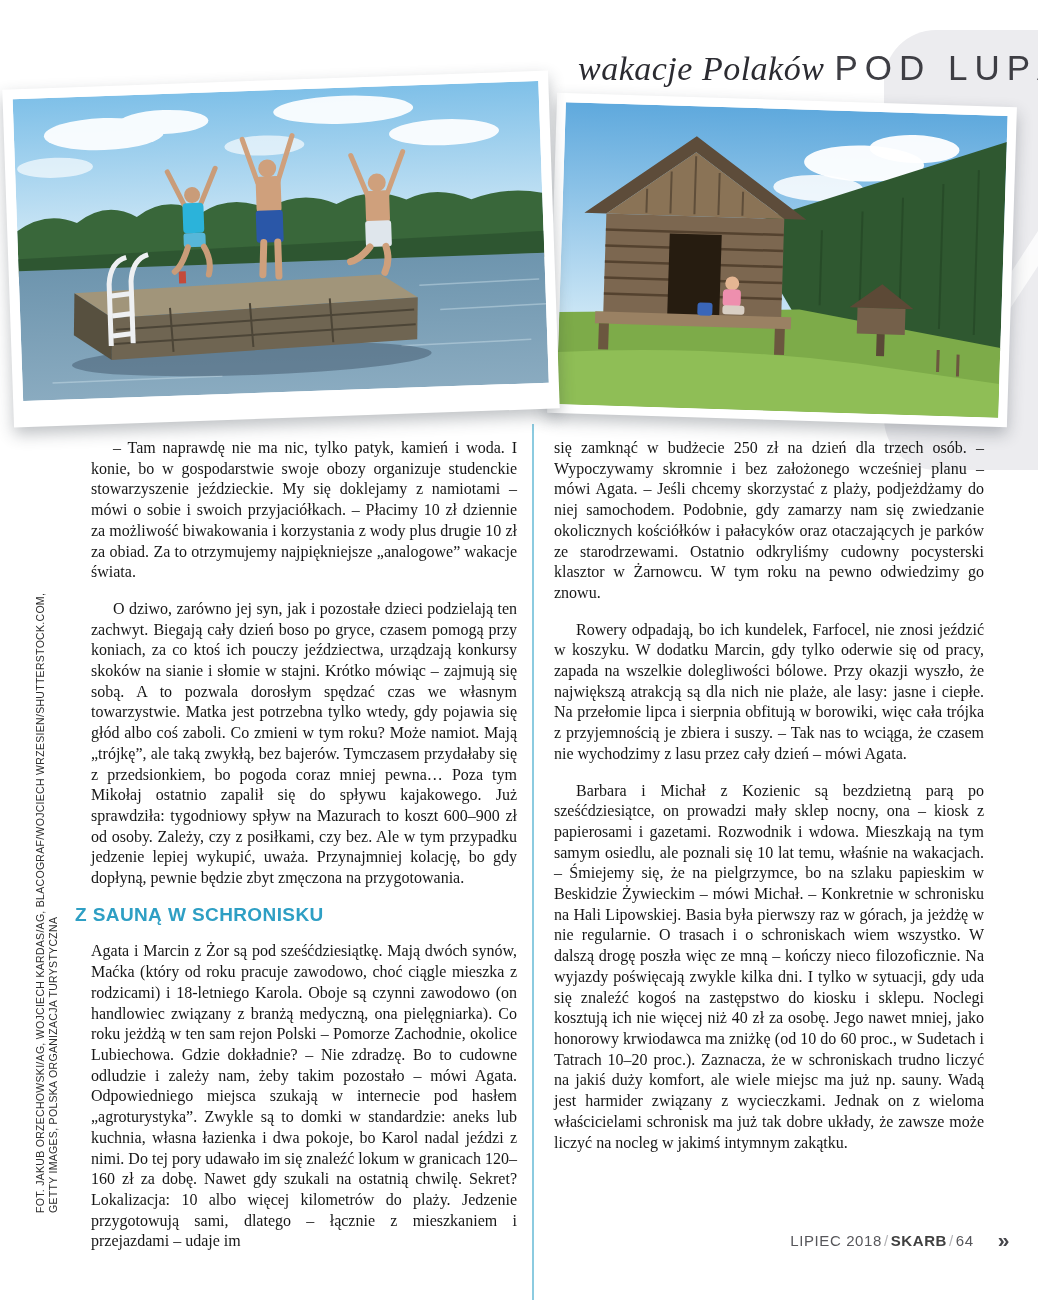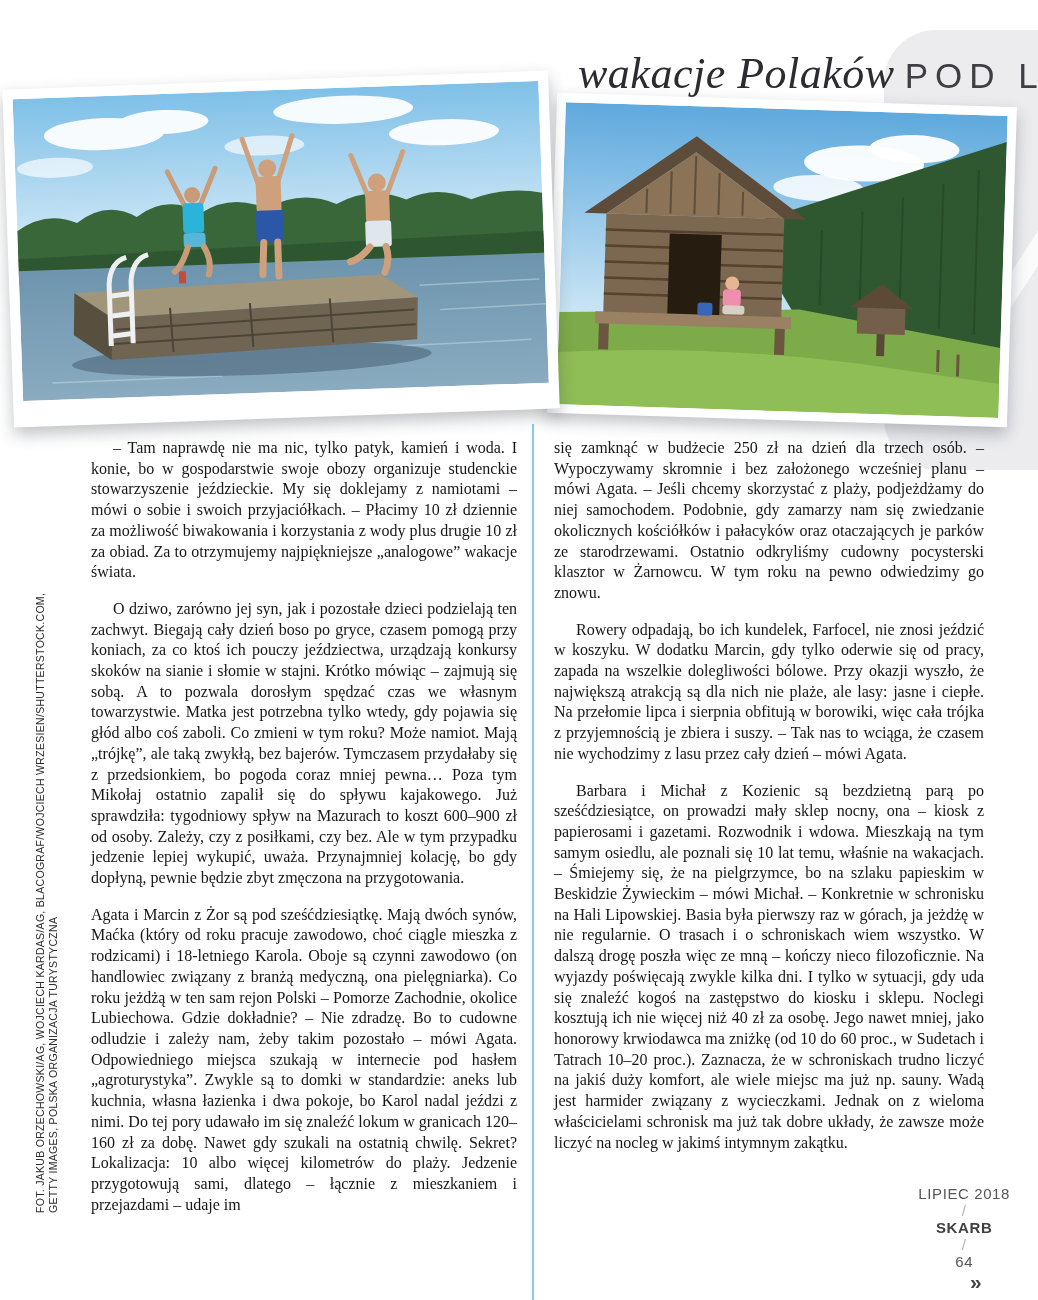--- a/index.html
+++ b/index.html
@@ -12,21 +12,21 @@
     position:absolute;left:884px;top:30px;width:240px;height:440px;
     background:#ececef;border-radius:52px;z-index:1;overflow:hidden;
   }
   .watermark .pct{
     position:absolute;left:6px;top:90px;font-family:"Liberation Sans",sans-serif;
     font-size:300px;line-height:300px;color:#ffffff;opacity:.8;font-weight:300;
   }
   
   .header{position:absolute;left:578px;top:48px;z-index:5;white-space:nowrap;}
   .title-script{
-    font-family:"Liberation Serif",serif;font-style:italic;font-size:44px;
+    font-family:"Liberation Serif",serif;font-style:italic;font-size:34px;
     color:#2b2b31;letter-spacing:.5px;
   }
   .title-caps{
     font-family:"Liberation Sans",sans-serif;font-size:35px;color:#3e3e44;
     letter-spacing:7px;margin-left:10px;font-weight:400;
   }
   
   .photo{position:absolute;background:#fff;box-shadow:0 7px 16px rgba(40,50,60,.30);z-index:3;}
   .photo-left{left:8px;top:80px;width:526px;height:302px;padding:10px 10px 26px 10px;transform:rotate(-2deg);}
   .photo-right{left:552px;top:100px;width:442px;height:302px;padding:9px;transform:rotate(1.8deg);z-index:2;}
@@ -49,23 +49,23 @@
   .divider{position:absolute;left:532px;top:424px;width:2px;height:876px;background:#8ccbe0;z-index:2;}
   
   .credits{
     position:absolute;left:34px;top:1213px;width:696px;
     transform:rotate(-90deg);transform-origin:0 0;
     font-family:"Liberation Sans",sans-serif;font-size:10.5px;line-height:13px;
     letter-spacing:.3px;color:#2b2b2b;z-index:4;white-space:nowrap;
   }
   
   .footer{
-    position:absolute;right:28px;top:1185px;z-index:4;
+    position:absolute;right:28px;top:1228px;z-index:4;
     font-family:"Liberation Sans",sans-serif;font-size:15px;letter-spacing:.6px;
-    color:#57575b;display:flex;align-items:center;flex-direction:column;
+    color:#57575b;display:flex;align-items:center;
   }
   .footer .slash{color:#b3b3b6;margin:0 2px;}
   .footer .brand{font-weight:bold;color:#404040;}
   .footer .arrow{font-size:21px;color:#46464b;margin-left:24px;font-weight:bold;}
 </style>
 </head>
 <body>
 
 <div class="watermark">
   <span class="pct">%</span>
@@ -226,20 +226,21 @@
         <line x1="400" y1="240" x2="400" y2="262"></line>
     </g>
   </svg>
 </div>
 
 <div class="divider"></div>
 
 <div class="col col-left">
   <p class="indent">– Tam naprawdę nie ma nic, tylko patyk, kamień i woda. I konie, bo w gospodarstwie swoje obozy organizuje studenckie stowarzyszenie jeździeckie. My się doklejamy z namiotami – mówi o sobie i swoich przyjaciółkach. – Płacimy 10 zł dziennie za możliwość biwakowania i korzystania z wody plus drugie 10 zł za obiad. Za to otrzymujemy najpiękniejsze „analogowe” wakacje świata.</p>
   <p class="indent">O dziwo, zarówno jej syn, jak i pozostałe dzieci podzielają ten zachwyt. Biegają cały dzień boso po gryce, czasem pomogą przy koniach, za co ktoś ich pouczy jeździectwa, urządzają konkursy skoków na sianie i słomie w stajni. Krótko mówiąc – zajmują się sobą. A to pozwala dorosłym spędzać czas we własnym towarzystwie. Matka jest potrzebna tylko wtedy, gdy pojawia się głód albo coś zaboli. Co zmieni w tym roku? Może namiot. Mają „trójkę”, ale taką zwykłą, bez bajerów. Tymczasem przydałaby się z przedsionkiem, bo pogoda coraz mniej pewna… Poza tym Mikołaj ostatnio zapalił się do spływu kajakowego. Już sprawdziła: tygodniowy spływ na Mazurach to koszt 600–900 zł od osoby. Zależy, czy z posiłkami, czy bez. Ale w tym przypadku jedzenie lepiej wykupić, uważa. Przynajmniej kolację, bo gdy dopłyną, pewnie będzie zbyt zmęczona na przygotowania.</p>
+  <h2 class="sec-heading first">Z SAUNĄ W SCHRONISKU</h2>
   <p>Agata i Marcin z Żor są pod sześćdziesiątkę. Mają dwóch synów, Maćka (który od roku pracuje zawodowo, choć ciągle mieszka z rodzicami) i 18-letniego Karola. Oboje są czynni zawodowo (on handlowiec związany z branżą medyczną, ona pielęgniarka). Co roku jeżdżą w ten sam rejon Polski – Pomorze Zachodnie, okolice Lubiechowa. Gdzie dokładnie? – Nie zdradzę. Bo to cudowne odludzie i zależy nam, żeby takim pozostało – mówi Agata. Odpowiedniego miejsca szukają w internecie pod hasłem „agroturystyka”. Zwykle są to domki w standardzie: aneks lub kuchnia, własna łazienka i dwa pokoje, bo Karol nadal jeździ z nimi. Do tej pory udawało im się znaleźć lokum w granicach 120–160 zł za dobę. Nawet gdy szukali na ostatnią chwilę. Sekret? Lokalizacja: 10 albo więcej kilometrów do plaży. Jedzenie przygotowują sami, dlatego – łącznie z mieszkaniem i przejazdami – udaje im</p>
 </div>
 
 <div class="col col-right">
   <p>się zamknąć w budżecie 250 zł na dzień dla trzech osób. – Wypoczywamy skromnie i bez założonego wcześniej planu – mówi Agata. – Jeśli chcemy skorzystać z plaży, podjeżdżamy do niej samochodem. Podobnie, gdy zamarzy nam się zwiedzanie okolicznych kościółków i pałacyków oraz otaczających je parków ze starodrzewami. Ostatnio odkryliśmy cudowny pocysterski klasztor w Żarnowcu. W tym roku na pewno odwiedzimy go znowu.</p>
   <p class="indent">Rowery odpadają, bo ich kundelek, Farfocel, nie znosi jeździć w koszyku. W dodatku Marcin, gdy tylko oderwie się od pracy, zapada na wszelkie dolegliwości bólowe. Przy okazji wyszło, że największą atrakcją są dla nich nie plaże, ale lasy: jasne i ciepłe. Na przełomie lipca i sierpnia obfitują w borowiki, więc cała trójka z przyjemnością je zbiera i suszy. – Tak nas to wciąga, że czasem nie wychodzimy z lasu przez cały dzień – mówi Agata.</p>
   <p class="indent">Barbara i Michał z Kozienic są bezdzietną parą po sześćdziesiątce, on prowadzi mały sklep nocny, ona – kiosk z papierosami i gazetami. Rozwodnik i wdowa. Mieszkają na tym samym osiedlu, ale poznali się 10 lat temu, właśnie na wakacjach. – Śmiejemy się, że na pielgrzymce, bo na szlaku papieskim w Beskidzie Żywieckim – mówi Michał. – Konkretnie w schronisku na Hali Lipowskiej. Basia była pierwszy raz w górach, ja jeżdżę w nie regularnie. O trasach i o schroniskach wiem wszystko. W dalszą drogę poszła więc ze mną – kończy nieco filozoficznie. Na wyjazdy poświęcają zwykle kilka dni. I tylko w sytuacji, gdy uda się znaleźć kogoś na zastępstwo do kiosku i sklepu. Noclegi kosztują ich nie więcej niż 40 zł za osobę. Jego nawet mniej, jako honorowy krwiodawca ma zniżkę (od 10 do 60 proc., w Sudetach i Tatrach 10–20 proc.). Zaznacza, że w schroniskach trudno liczyć na jakiś duży komfort, ale wiele miejsc ma już np. sauny. Wadą jest harmider związany z wycieczkami. Jednak on z wieloma właścicielami schronisk ma już tak dobre układy, że zawsze może liczyć na nocleg w jakimś intymnym zakątku.</p>
 </div>
 
 <div class="credits">

